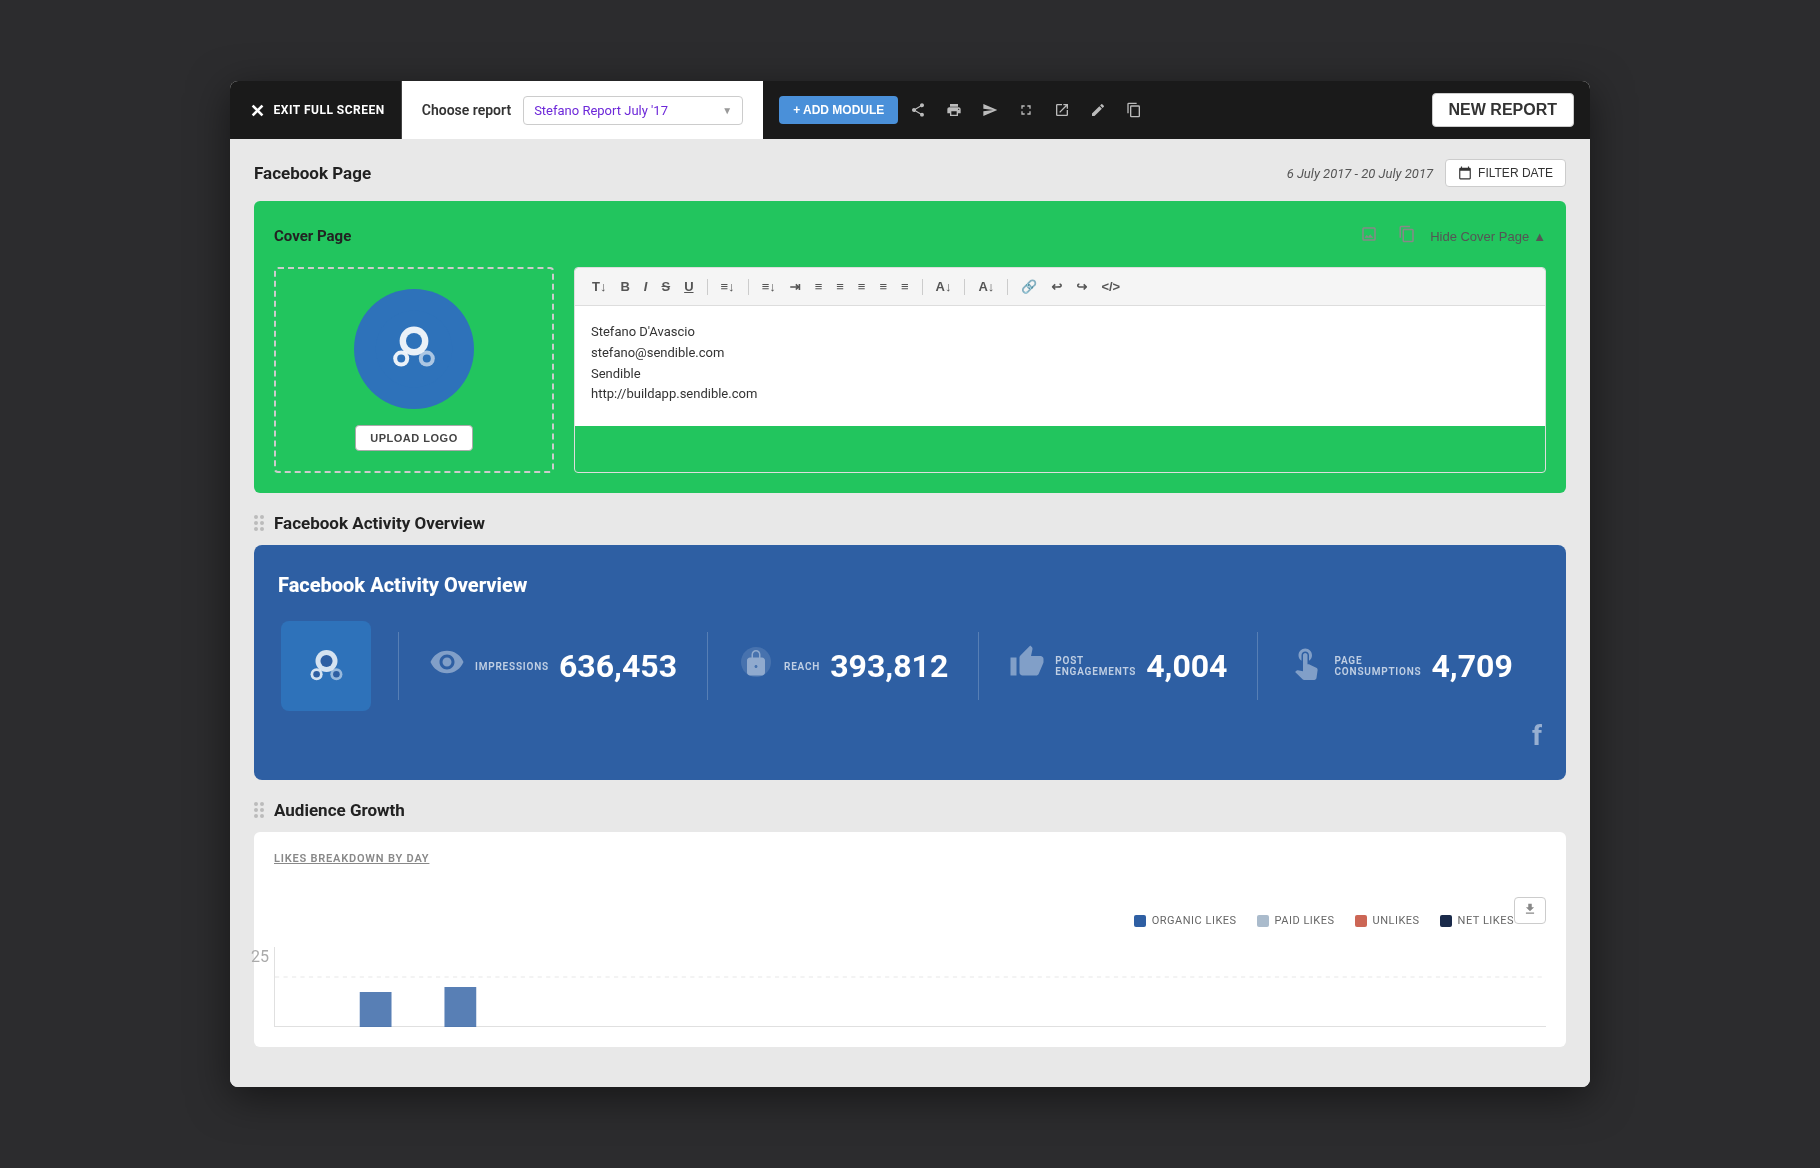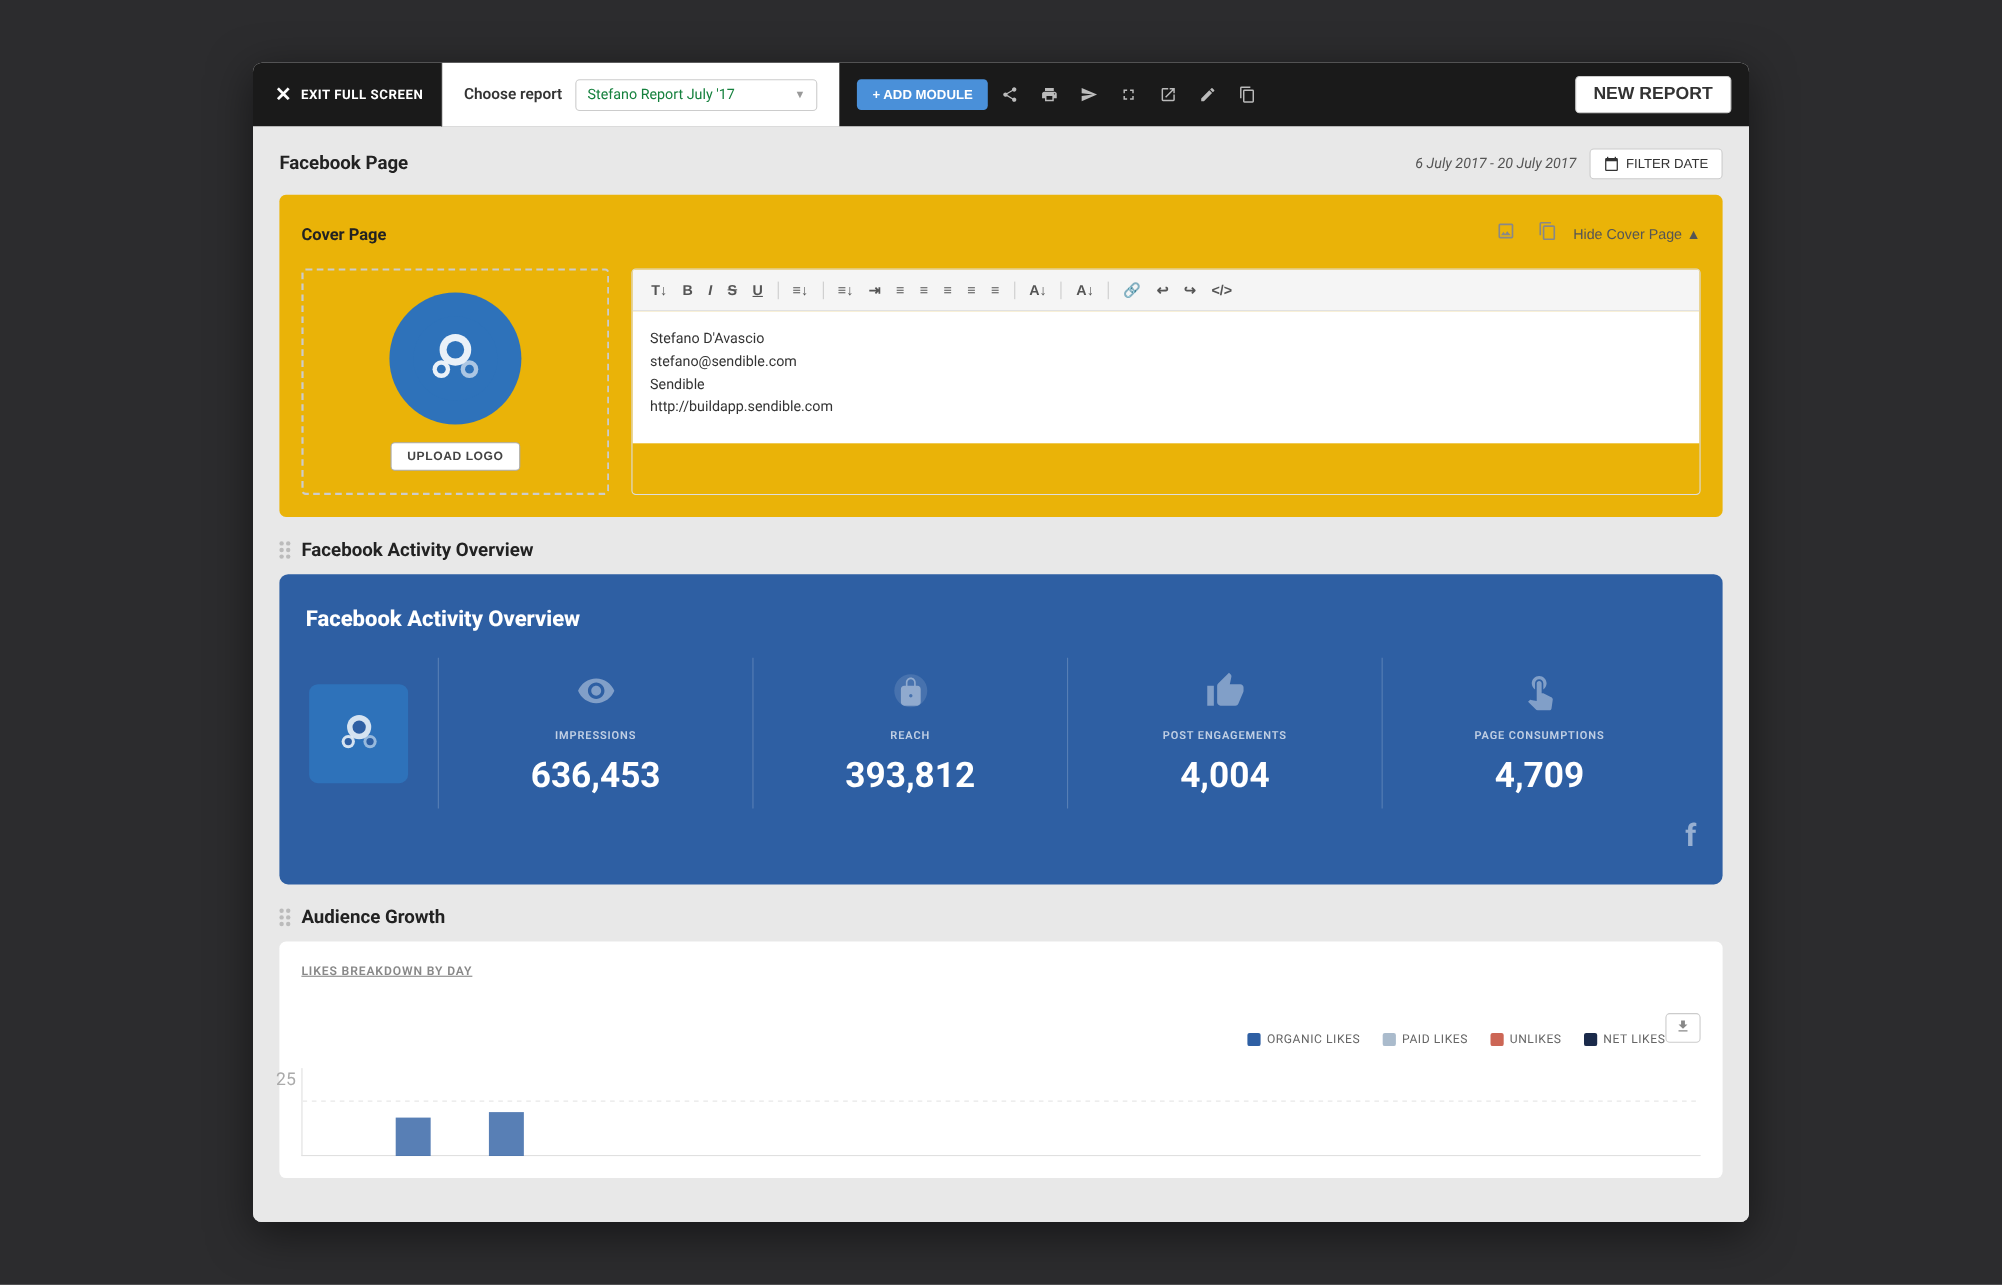--- a/index.html
+++ b/index.html
@@ -66,21 +66,21 @@
       align-items: center;
       gap: 8px;
       border: 1px solid #ccc;
       border-radius: 4px;
       padding: 6px 10px;
       cursor: pointer;
       background: #fff;
       min-width: 220px;
       justify-content: space-between;
     }
-    .report-select-text { font-size: 13px; color: #15803d; }
+    .report-select-text { font-size: 13px; color: #6d28d9; }
     .report-select-arrow { color: #999; font-size: 10px; }
     .toolbar-actions {
       display: flex;
       align-items: center;
       gap: 4px;
       padding: 0 16px;
       flex: 1;
     }
     .add-module-btn {
       display: flex;
@@ -155,21 +155,21 @@
       background: #fff;
       color: #333;
       border-radius: 4px;
       padding: 6px 12px;
       font-size: 12px;
       font-weight: 400;
       cursor: pointer;
     }
     
     .card {
-      background: #eab308;
+      background: #22c55e;
       border-radius: 6px;
       padding: 20px;
       margin-bottom: 20px;
     }
     .card-header {
       display: flex;
       align-items: center;
       justify-content: space-between;
       margin-bottom: 16px;
     }
@@ -347,21 +347,21 @@
       border-radius: 8px;
       display: flex;
       align-items: center;
       justify-content: center;
     }
     .fb-stat-cell {
       flex: 1;
       padding: 12px 30px;
       border-left: 1px solid rgba(255,255,255,0.2);
       display: flex;
-      flex-direction: column;
+      flex-direction: row;
       align-items: center;
       gap: 10px;
     }
     .fb-stat-icon {
       font-size: 32px;
       color: rgba(255,255,255,0.4);
     }
     .fb-stat-label {
       font-size: 10px;
       font-weight: 600;

